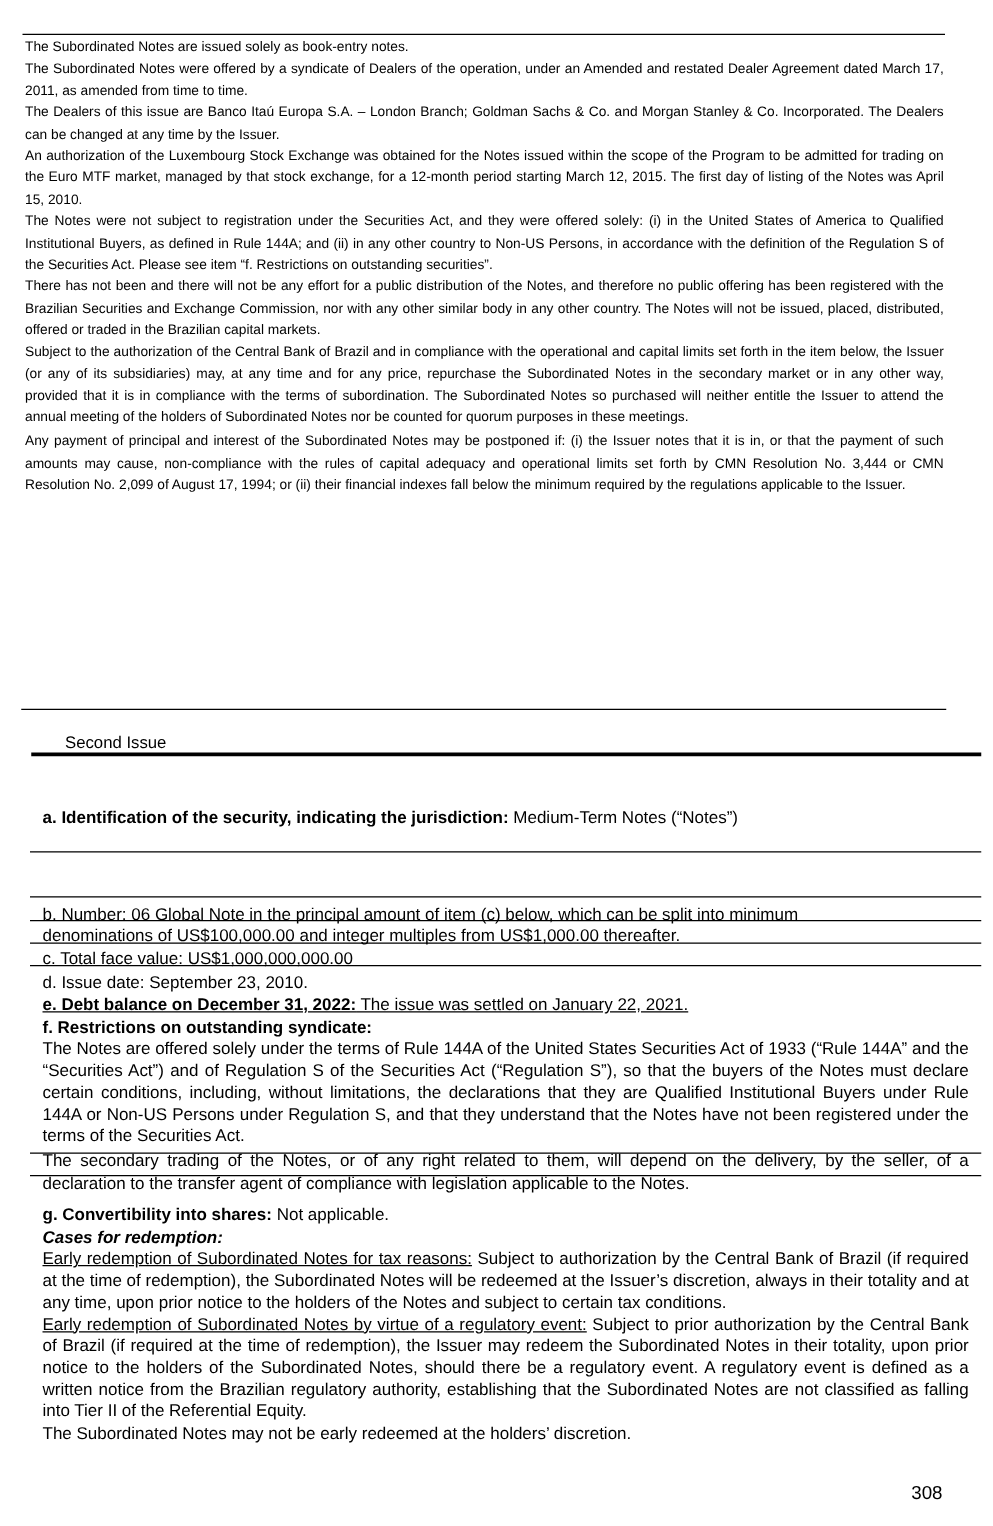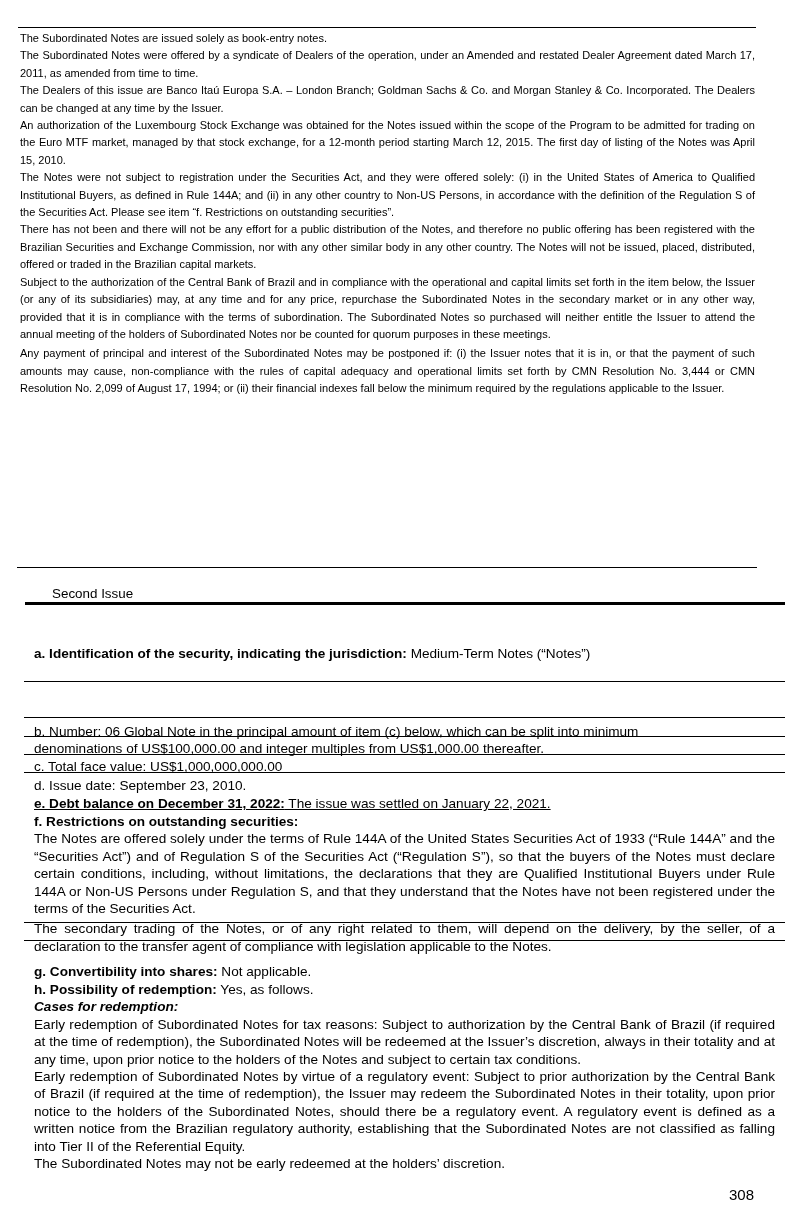--- a/index.html
+++ b/index.html
@@ -8,21 +8,21 @@
   .rule { position: absolute; background: #000; }
   .top-text { position: absolute; left: 20px; top: 30px; width: 735px;
               font-size: 11px; line-height: 17.4px; text-align: justify; }
   .top-text p { margin: 0; }
   .top-text p.gap { margin-top: 2px; }
   .section-title { position: absolute; left: 52px; top: 586px; font-size: 13.4px; font-weight: normal; }
   .row { position: absolute; left: 34px; width: 741px; font-size: 13.6px; line-height: 17.4px; text-align: justify; margin-top: 40px; }
   .row p { margin: 0; }
   .row .no-justify { text-align: left; }
   b { font-weight: bold; }
-  .u { }
+  .u { text-decoration: underline; }
   .bi { font-weight: bold; font-style: italic; }
   .page-num { position: absolute; left: 729px; top: 1186px; font-size: 15px; }
 </style>
 </head>
 <body>
 
 <div class="rule" style="left:18px; top:27px; width:738px; height:1px;"></div>
 
 <div class="top-text">
   <p>The Subordinated Notes are issued solely as book-entry notes.</p>
@@ -60,32 +60,31 @@
   <p class="no-justify">d. Issue date: September 23, 2010.</p>
 </div>
 <div class="rule" style="left:24px; top:754px; width:761px; height:1px;"></div>
 
 <div class="row" style="top:755px;text-decoration:underline;">
   <p class="no-justify"><b>e. Debt balance on December 31, 2022:</b><span> The issue was settled on January 22, 2021.</span></p>
 </div>
 <div class="rule" style="left:24px; top:772px; width:761px; height:1px;"></div>
 
 <div class="row" style="top:773px;">
-  <p class="no-justify"><b>f. Restrictions on outstanding securities:</b></p>
+  <p class="no-justify"><b>f. Restrictions on outstanding syndicate:</b></p>
   <p>The Notes are offered solely under the terms of Rule 144A of the United States Securities Act of 1933 (“Rule 144A” and the “Securities Act”) and of Regulation S of the Securities Act (“Regulation S”), so that the buyers of the Notes must declare certain conditions, including, without limitations, the declarations that they are Qualified Institutional Buyers under Rule 144A or Non-US Persons under Regulation S, and that they understand that the Notes have not been registered under the terms of the Securities Act.</p>
   <p style="margin-top:3px;">The secondary trading of the Notes, or of any right related to them, will depend on the delivery, by the seller, of a declaration to the transfer agent of compliance with legislation applicable to the Notes.</p>
 </div>
 <div class="rule" style="left:24px; top:922px; width:761px; height:1px;"></div>
 
 <div class="row" style="top:923px;">
   <p class="no-justify"><b>g. Convertibility into shares:</b><span> Not applicable.</span></p>
 </div>
 <div class="rule" style="left:24px; top:940px; width:761px; height:1px;"></div>
 
 <div class="row" style="top:941px;">
-  <p class="no-justify"><b>h. Possibility of redemption:</b><span> Yes, as follows.</span></p>
   <p class="no-justify bi">Cases for redemption:</p>
   <p><span class="u">Early redemption of Subordinated Notes for tax reasons:</span><span> Subject to authorization by the Central Bank of Brazil (if required at the time of redemption), the Subordinated Notes will be redeemed at the Issuer’s discretion, always in their totality and at any time, upon prior notice to the holders of the Notes and subject to certain tax conditions.</span></p>
   <p><span class="u">Early redemption of Subordinated Notes by virtue of a regulatory event:</span><span> Subject to prior authorization by the Central Bank of Brazil (if required at the time of redemption), the Issuer may redeem the Subordinated Notes in their totality, upon prior notice to the holders of the Subordinated Notes, should there be a regulatory event. A regulatory event is defined as a written notice from the Brazilian regulatory authority, establishing that the Subordinated Notes are not classified as falling into Tier II of the Referential Equity.</span></p>
   <p class="no-justify">The Subordinated Notes may not be early redeemed at the holders’ discretion.</p>
 </div>
 
 <div class="page-num">308</div>
 
 </body></html>

